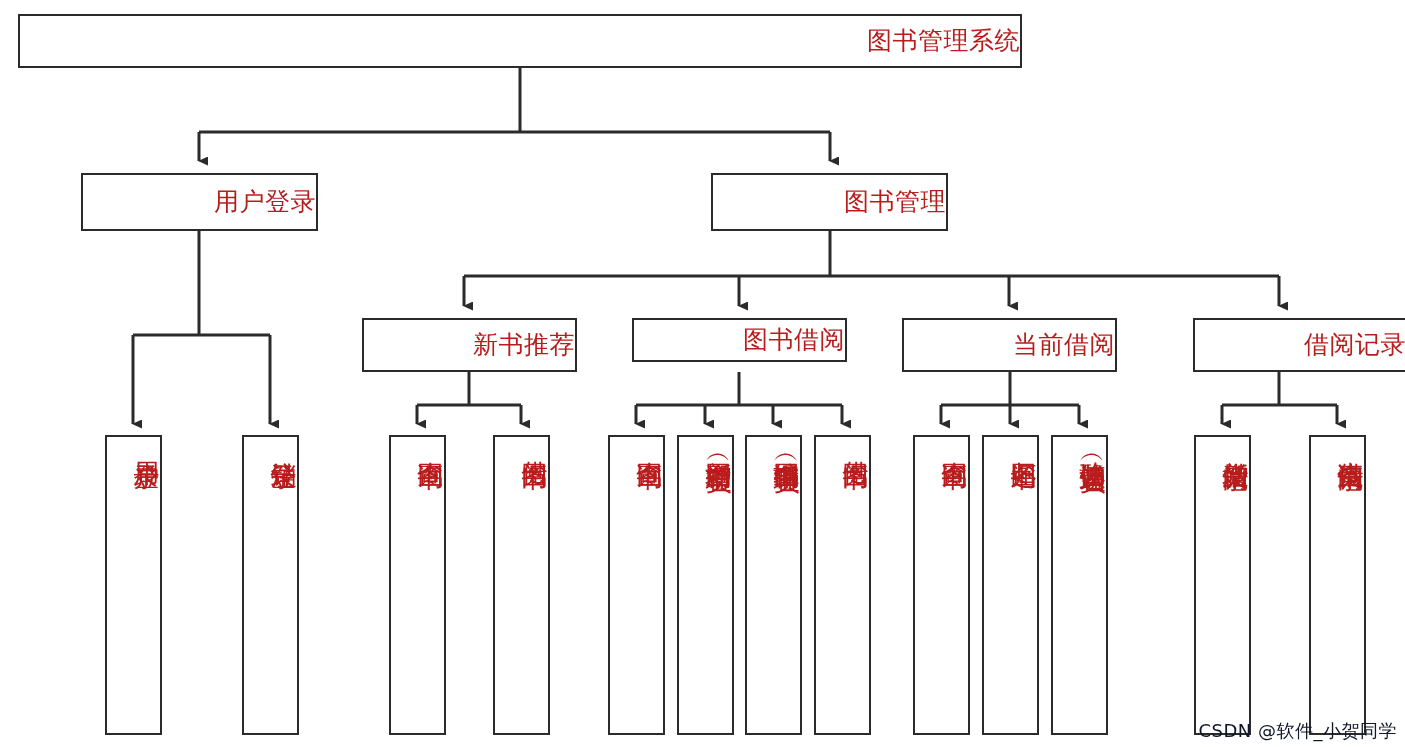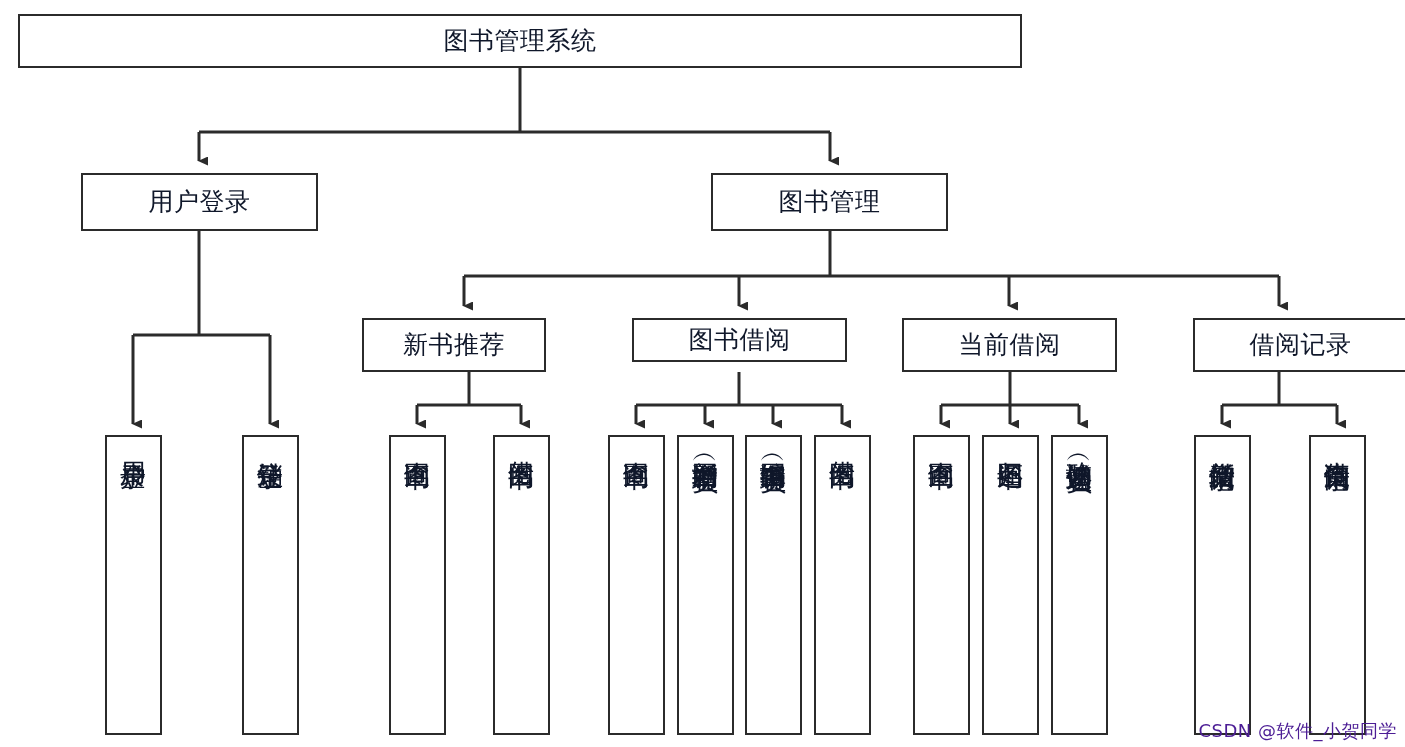--- a/index.html
+++ b/index.html
@@ -25,22 +25,22 @@
     height: 747px;
     pointer-events: none;
   }
   .node {
     position: absolute;
     box-sizing: border-box;
     background: #ffffff;
     border: 2.5px solid #2b2b2b;
     display: flex;
     align-items: center;
-    justify-content: center;
-    color: #0f172a;
+    justify-content: flex-end;
+    color: #b91c1c;
   }
   .node .label {
     display: block;
     text-align: center;
     line-height: 1.06;
     letter-spacing: 0.5px;
   }
   .node.horiz .label {
     font-size: 25px;
   }
@@ -57,21 +57,21 @@
     font-size: 26px;
     line-height: 1.0;
     letter-spacing: 1px;
     white-space: nowrap;
   }
   .watermark {
     position: absolute;
     right: 8px;
     bottom: 4px;
     font-size: 18px;
-    color: #4c1d95;
+    color: #0f172a;
     letter-spacing: 0.5px;
     white-space: nowrap;
     user-select: none;
   }
 </style>
 </head>
 <body>
 
 <div id="canvas">
 
@@ -130,21 +130,21 @@
   </div>
 
   <div class="node horiz" style="left:81px; top:173px; width:237px; height:58px;">
     <span class="label">用户登录</span>
   </div>
 
   <div class="node horiz" style="left:711px; top:173px; width:237px; height:58px;">
     <span class="label">图书管理</span>
   </div>
 
-  <div class="node horiz" style="left:362px; top:318px; width:184px; height:54px;">
+  <div class="node horiz" style="left:362px; top:318px; width:215px; height:54px;">
     <span class="label">新书推荐</span>
   </div>
 
   <div class="node horiz" style="left:632px; top:318px; width:215px; height:44px;">
     <span class="label">图书借阅</span>
   </div>
 
   <div class="node horiz" style="left:902px; top:318px; width:215px; height:54px;">
     <span class="label">当前借阅</span>
   </div>

